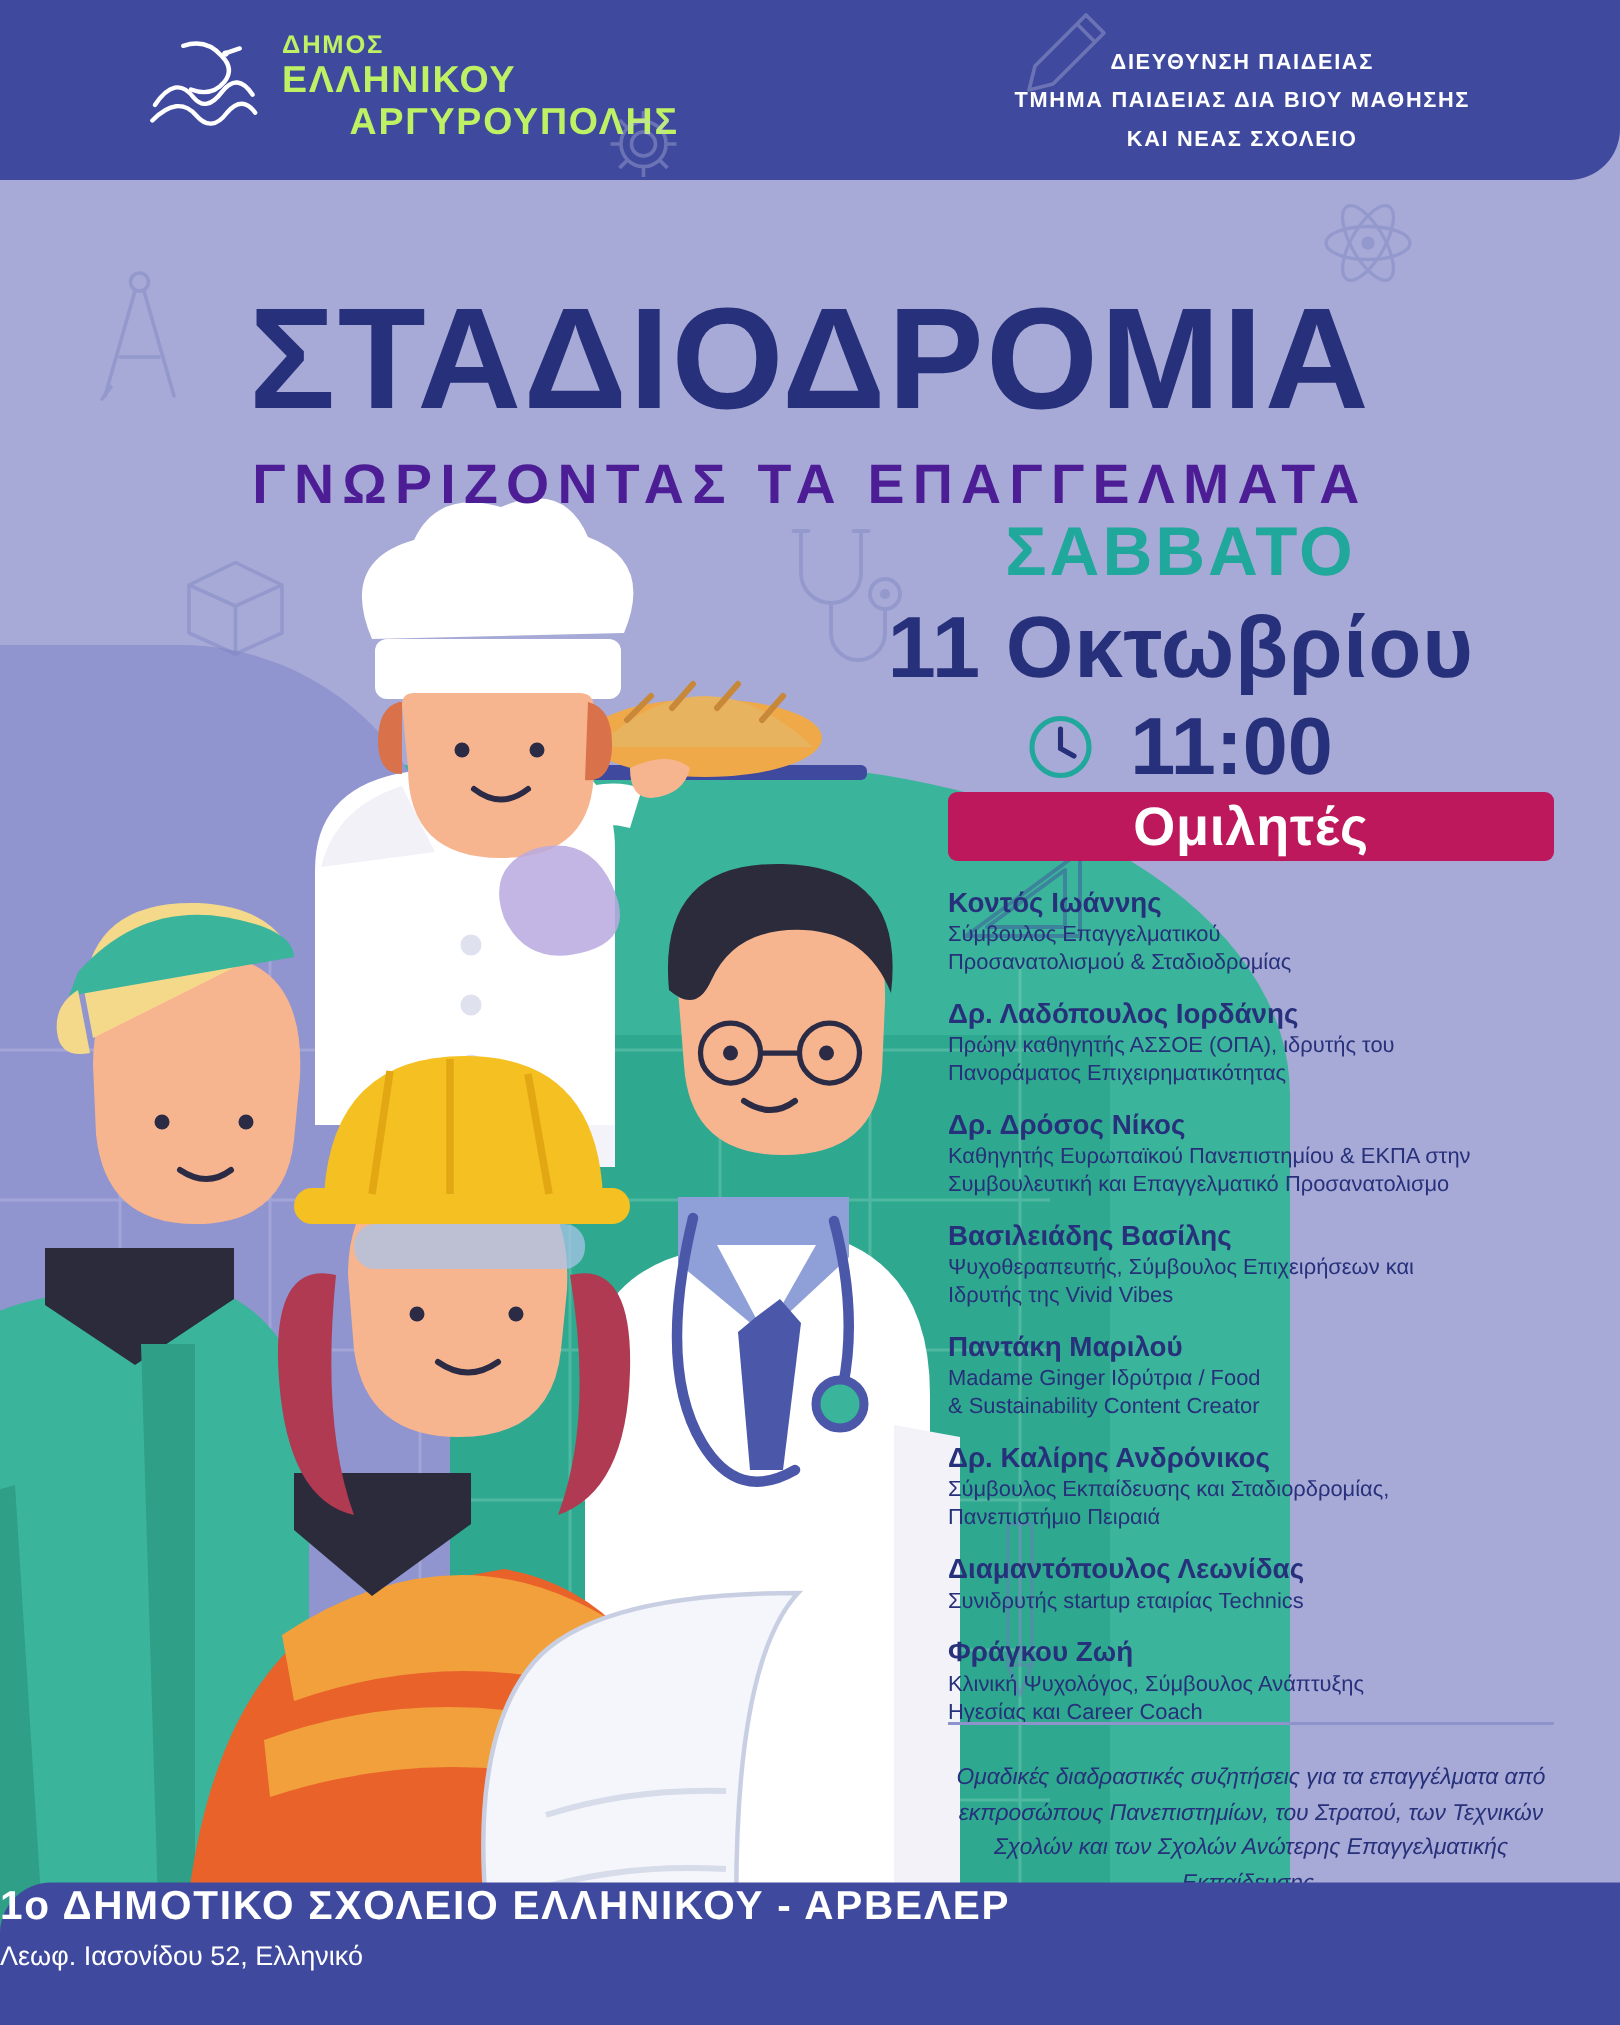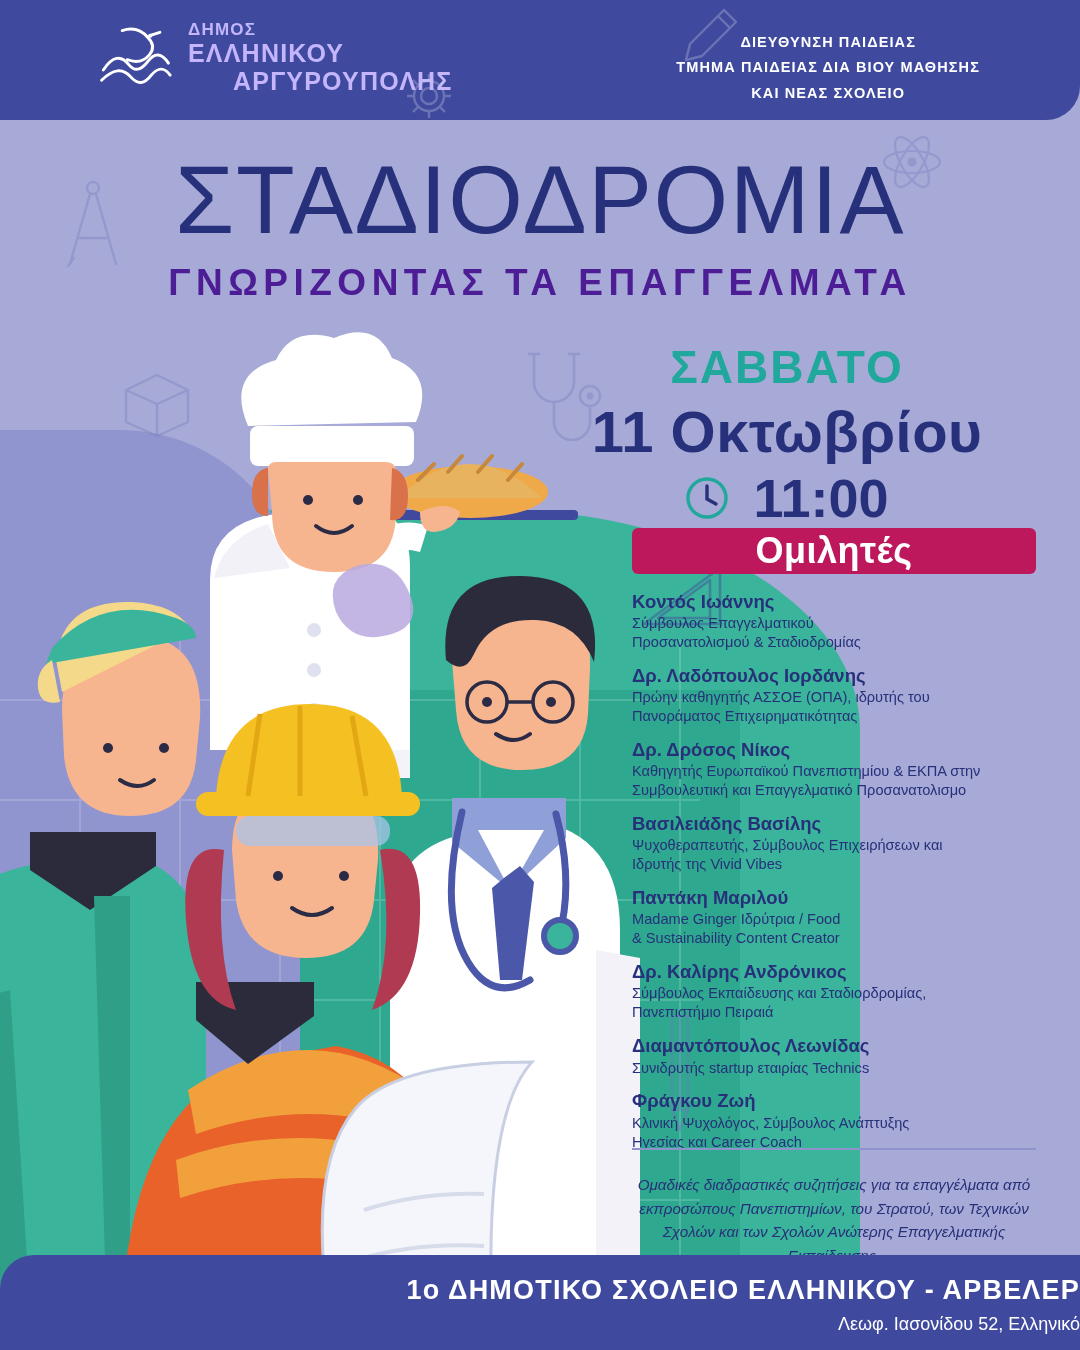--- a/index.html
+++ b/index.html
@@ -23,21 +23,21 @@
     background: #3f4a9e;
     border-bottom-right-radius: 34px;
     z-index: 40;
   }
   .logo-wrap {
     position: absolute; left: 96px; top: 20px;
     display: flex; align-items: center; gap: 14px;
   }
   .logo-mark { width: 78px; height: 72px; }
   .logo-text {
-    color: #c4b5fd; line-height: 1.12;
+    color: #bef264; line-height: 1.12;
     font-weight: bold; letter-spacing: 1.2px;
   }
   .logo-text .l1 { font-size: 17px; }
   .logo-text .l2 { font-size: 25px; }
   .logo-text .l3 { font-size: 25px; margin-left: 45px; }
   .dept {
     position: absolute; right: 100px; top: 30px;
     text-align: center; color: #fff;
     font-size: 14.5px; font-weight: bold; letter-spacing: 1.1px;
     line-height: 1.75;
@@ -68,22 +68,22 @@
     position: absolute; left: 0; top: 640px; width: 700px; height: 700px;
     z-index: 2; opacity: .16;
   }
 
   
   .title-block {
     position: absolute; z-index: 20; top: 152px; left: 0; width: 1080px;
     text-align: center;
   }
   .title {
-    font-size: 96px; font-weight: normal; color: #27307a;
-    letter-spacing: 1.5px; line-height: 1;
+    font-size: 96px; font-weight: bold; color: #27307a;
+    letter-spacing: 1.5px; line-height: 1; margin-top: 40px;
   }
   .subtitle {
     margin-top: 14px;
     font-size: 37px; font-weight: bold; color: #4c1d95;
     letter-spacing: 5.5px;
   }
 
   
   .datebox {
     position: absolute; z-index: 25; right: 78px; top: 340px;
@@ -122,21 +122,21 @@
     width: 404px; text-align: center; color: #27307a;
     font-size: 15.2px; font-style: italic; line-height: 1.55;
     border-top: 2px solid #8e93cc; padding-top: 23px;
   }
 
   
   .footer {
     position: absolute; z-index: 40; left: 0; bottom: 0;
     width: 1080px; height: 95px;
     background: #3f4a9e; border-top-left-radius: 34px;
-    color: #fff; text-align: right; padding-top: 20px;
+    color: #fff; text-align: left; padding-top: 0;
   }
   .footer .venue { font-size: 27px; font-weight: bold; letter-spacing: 1.2px; }
   .footer .addr  { font-size: 18px; margin-top: 8px; }
 
   
   .doodle { position: absolute; z-index: 15; opacity: .45; }
   .d-atom    { left: 880px; top: 130px; }
   .d-compass { left: 62px;  top: 178px; }
   .d-box     { left: 120px; top: 370px; }
   .d-steth   { left: 520px; top: 348px; }

